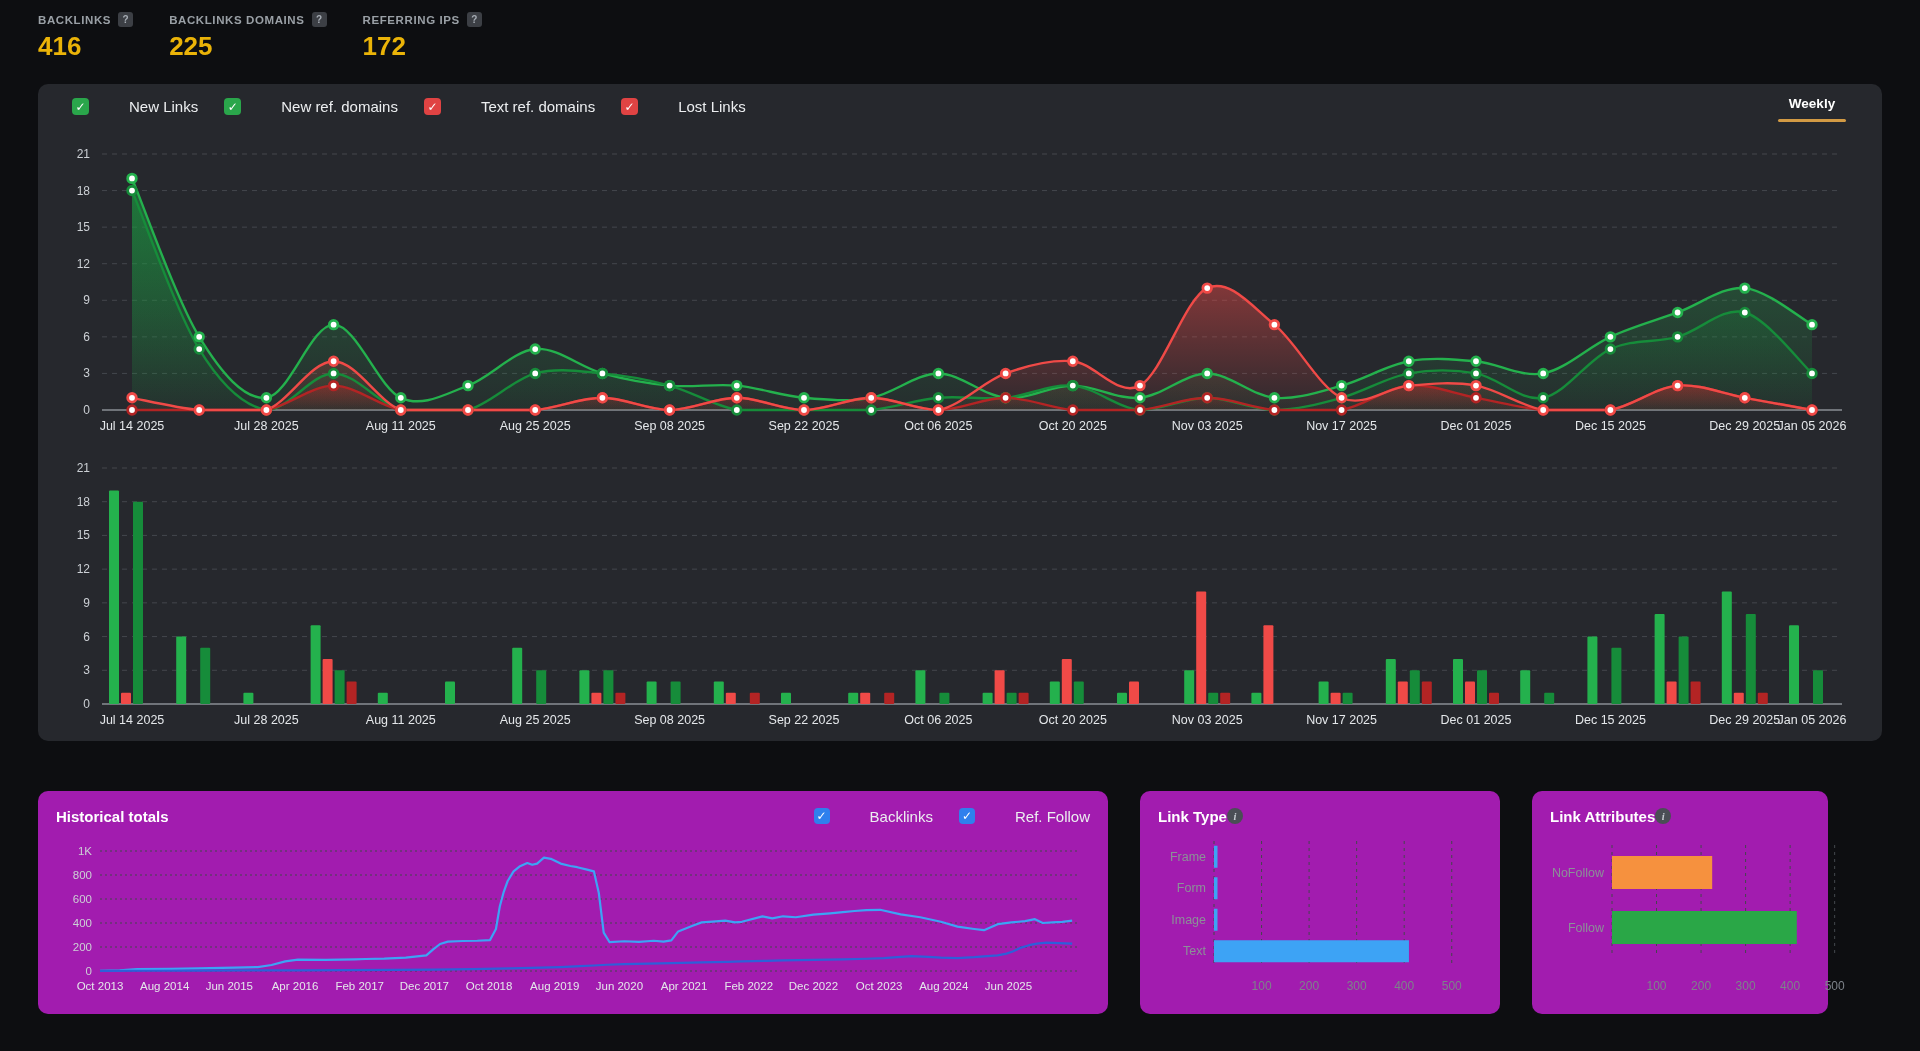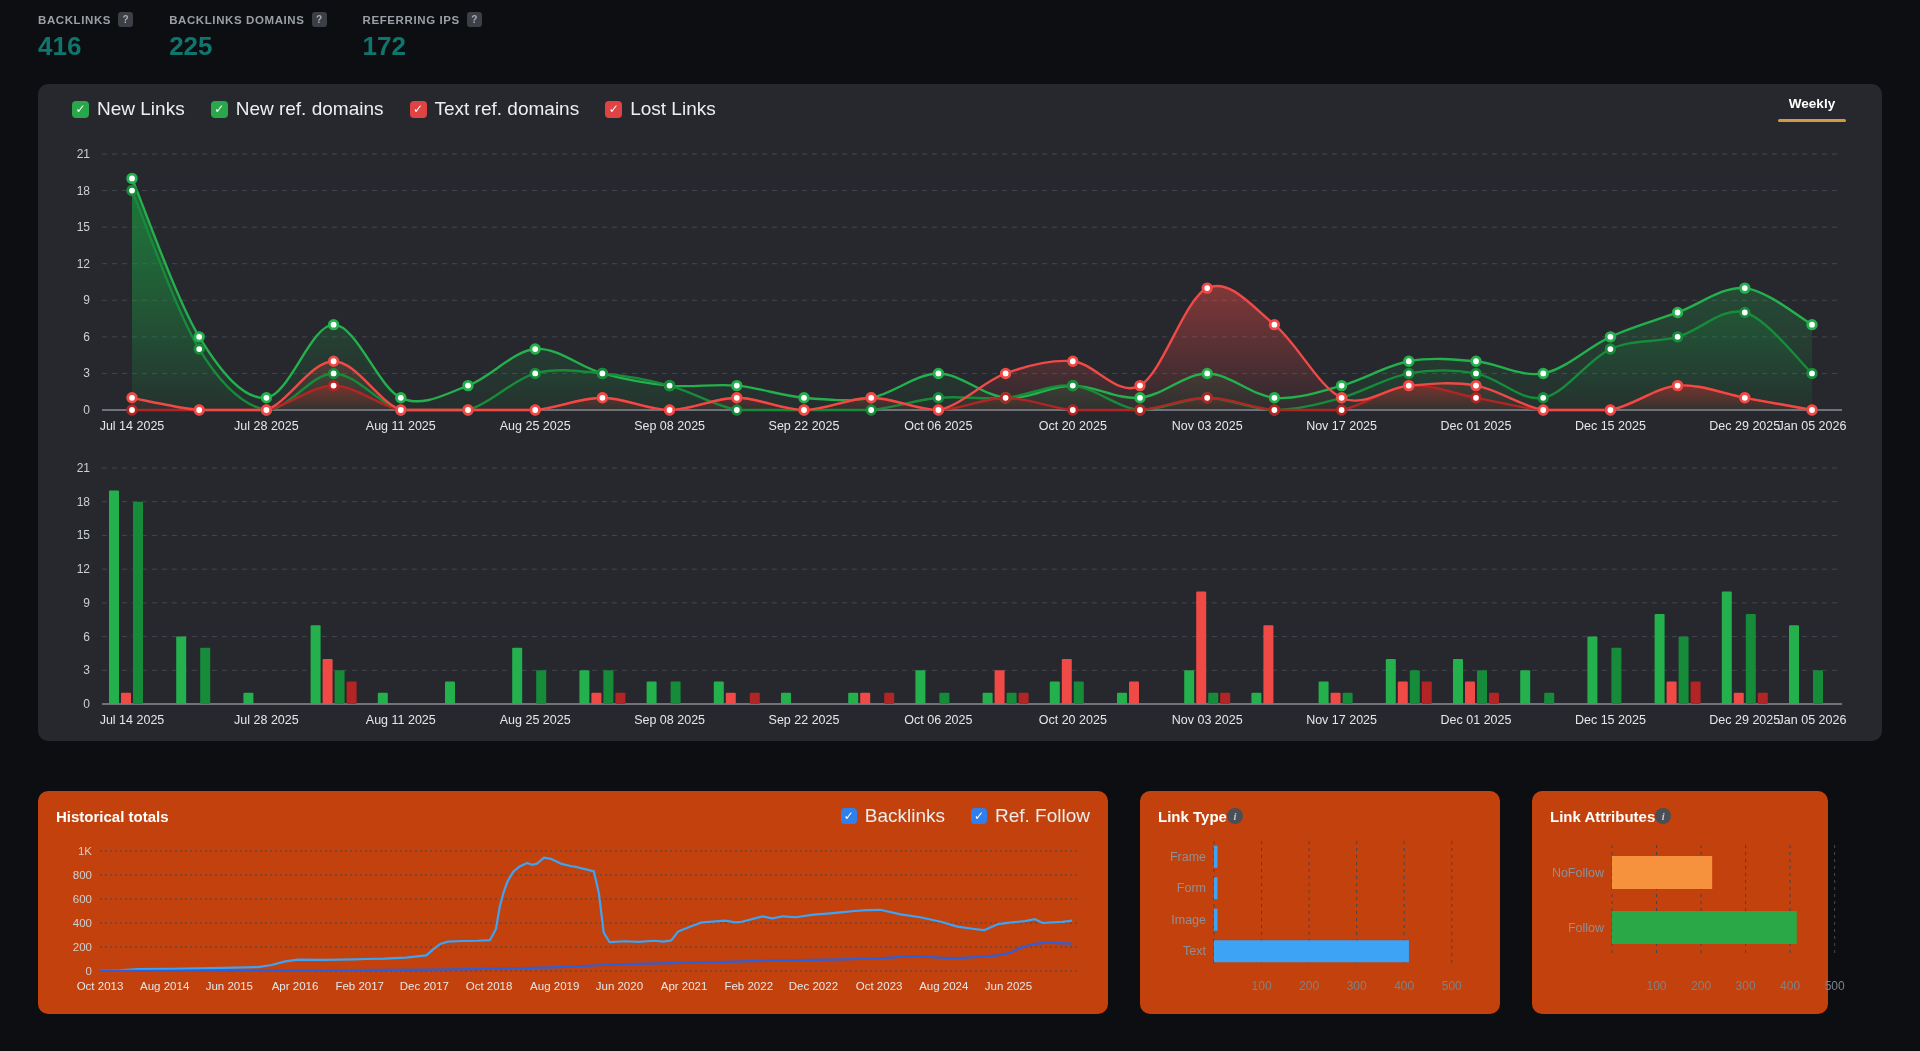--- a/index.html
+++ b/index.html
@@ -4,37 +4,37 @@
 <style>
   * { margin:0; padding:0; box-sizing:border-box; }
   html,body { width:1920px; height:1051px; background:#0d0e11; overflow:hidden;
     font-family:"Liberation Sans","DejaVu Sans",sans-serif; }
   .stats-row { display:flex; gap:36px; padding:12px 0 0 38px; align-items:flex-start; }
   .stat-block { display:flex; flex-direction:column; }
   .stat-label-row { display:flex; align-items:center; gap:7px; }
   .stat-label { color:#9aa0a6; font-size:11.5px; font-weight:bold; letter-spacing:.6px; }
   .help-icon { width:15px; height:15px; border-radius:3px; background:#3c3f45; color:#a7adb5;
     font-size:10px; font-weight:bold; display:flex; align-items:center; justify-content:center; cursor:pointer; }
-  .stat-value { color:#0f766e; font-size:26px; font-weight:bold; margin-top:4px; }
+  .stat-value { color:#eab308; font-size:26px; font-weight:bold; margin-top:4px; }
 
   .main-panel { margin:22px 38px 0; width:1844px; height:657px; background:#26282d; border-radius:10px;
     padding-top:14px; }
   .panel-head { display:flex; justify-content:space-between; align-items:flex-start; padding:0 36px 0 34px; height:34px; }
   .legend-row { display:flex; gap:26px; align-items:center; }
   .legend-item { display:flex; gap:8px; align-items:center; cursor:pointer; }
   .checkbox { width:17px; height:17px; border-radius:4px; color:#fff; font-size:12px; font-weight:bold;
     display:flex; align-items:center; justify-content:center; }
-  .legend-label { color:#eceef0; font-size:19px; }
+  .legend-label { color:#eceef0; font-size:15px;margin-left:32px; }
   .tab-weekly { display:flex; flex-direction:column; align-items:center; cursor:pointer; margin-top:-2px;text-align:right; }
   .tab-weekly .tab-text { color:#ffffff; font-size:13.5px; font-weight:bold; }
   .tab-underline { width:68px; height:3px; border-radius:2px; margin-top:8px; }
 
   svg { display:block; }
   .bottom-row { display:flex; gap:32px; margin:50px 38px 0; }
-  .card { background:#c2410c; border-radius:10px; height:223px; padding:12px 18px; }
+  .card { background:#a21caf; border-radius:10px; height:223px; padding:12px 18px; }
   .card-hist { width:1070px; }
   .card-type { width:360px; }
   .card-attr { width:296px; }
   .card-head { display:flex; justify-content:space-between; align-items:center; height:26px; }
   .card-title-row { display:flex; align-items:center; gap:0; }
   .card-title { color:#ffffff; font-size:15px; font-weight:bold; }
   .info-icon { width:16px; height:16px; border-radius:50%; background:#4a4e55; color:#c6cbd1;
     font-size:10.5px; font-weight:bold; font-style:italic; display:flex; align-items:center; justify-content:center;
     font-family:"Liberation Serif",serif; cursor:pointer; }
   .hist-legend { display:flex; gap:26px; align-items:center; }

